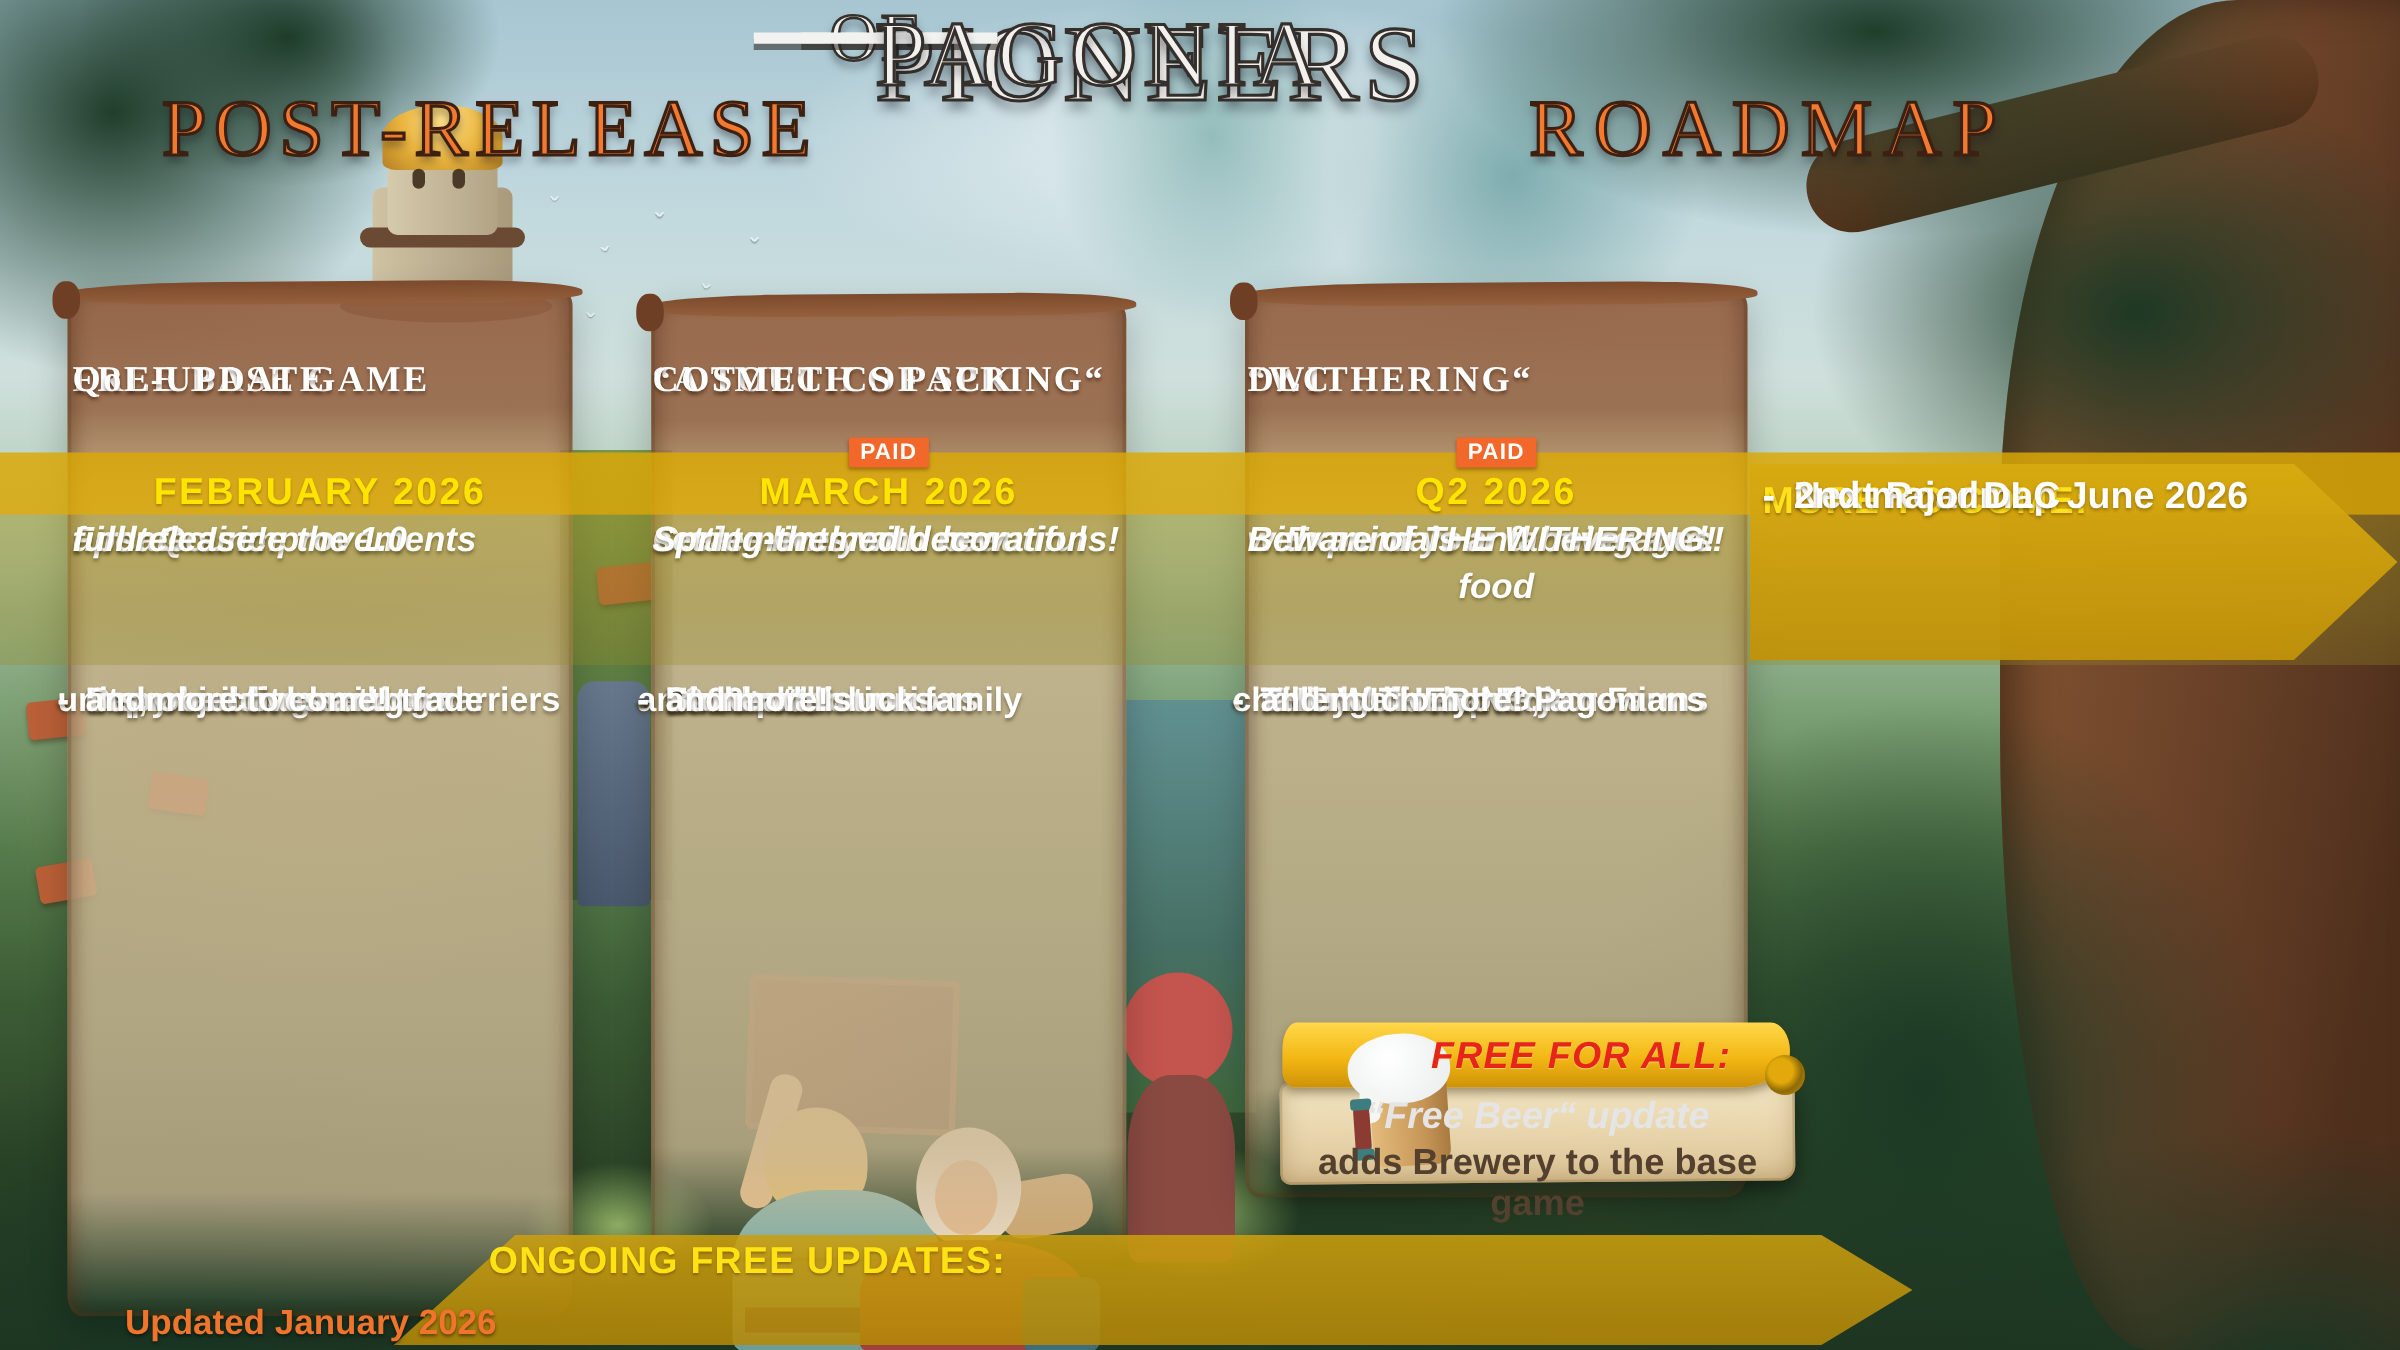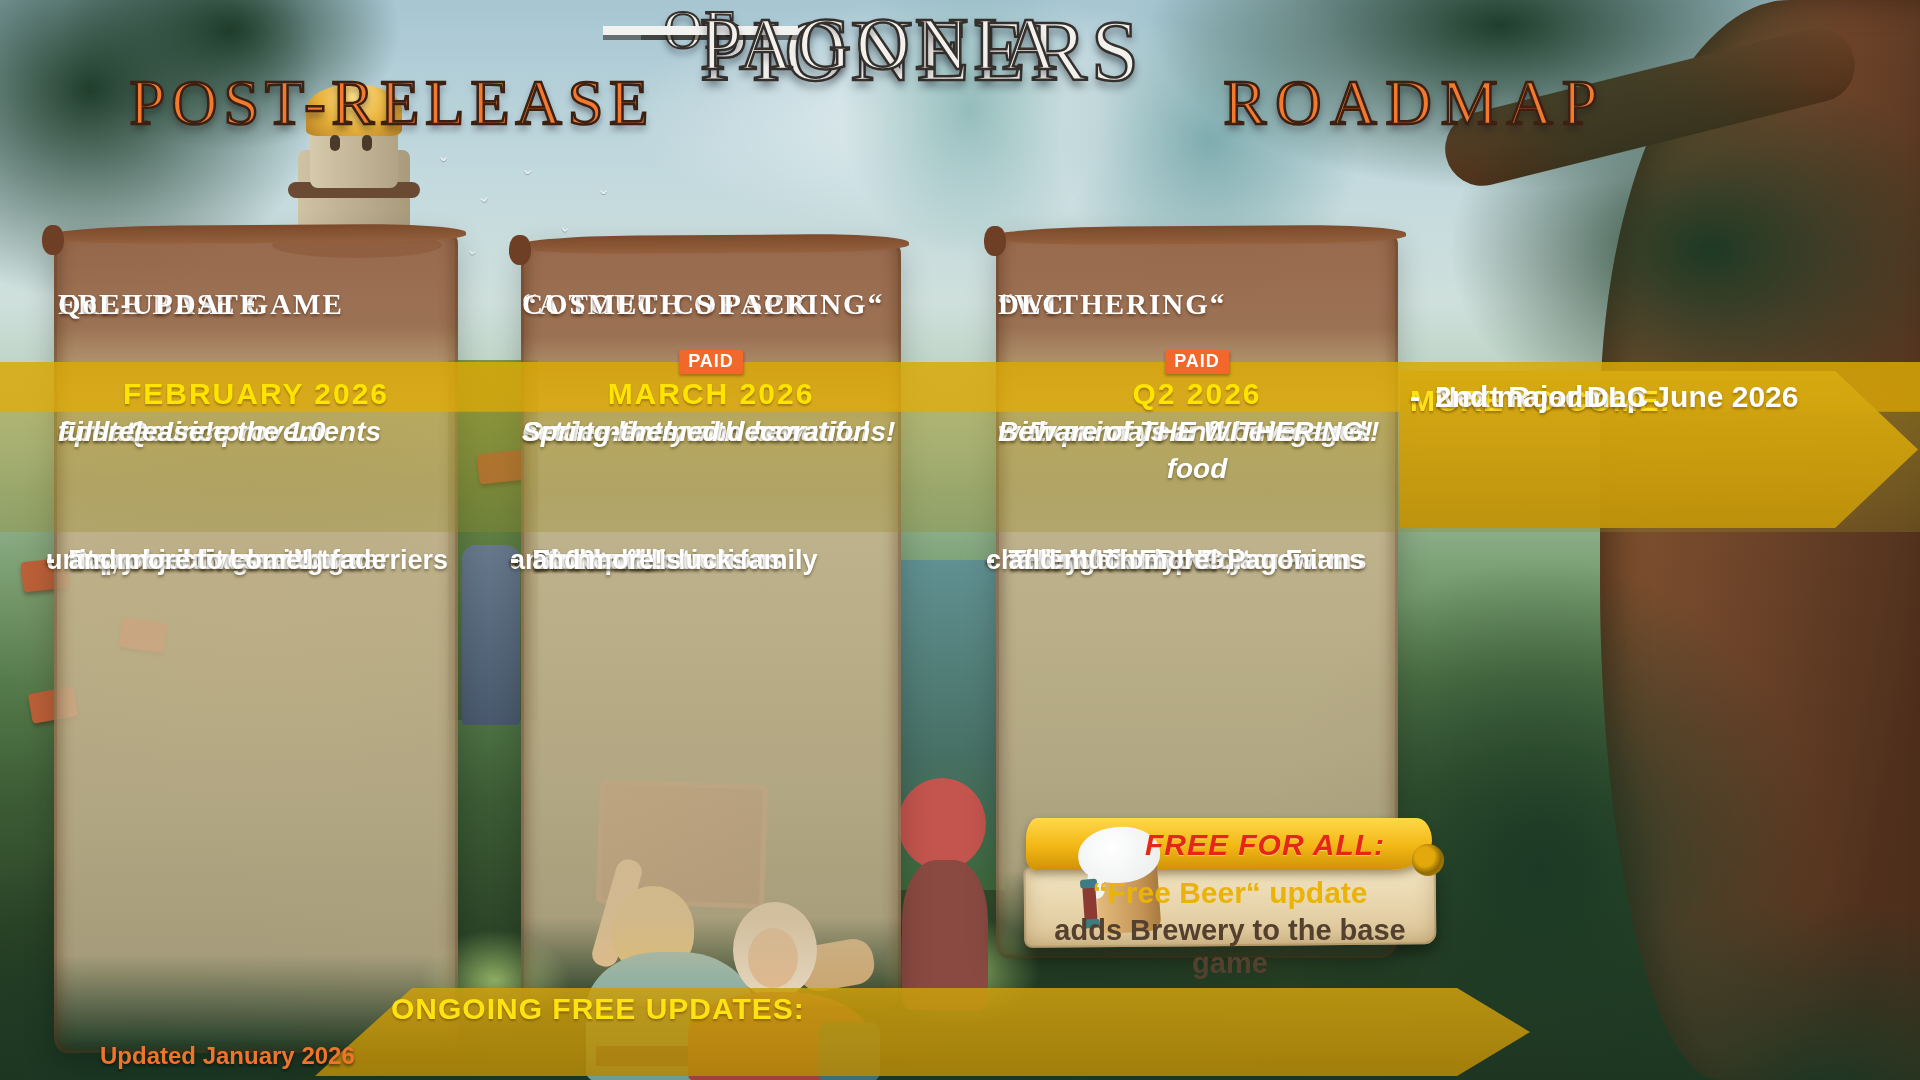--- a/index.html
+++ b/index.html
@@ -137,31 +137,31 @@
         border-radius:8px 10px 12px 8px;transform:rotate(-.5deg);
         box-shadow:0 7px 16px rgba(0,0,0,.45),inset 0 0 20px rgba(120,90,40,.38),inset 0 0 0 2px rgba(130,95,45,.25);}
   .ffa .ribbon{left:4px;top:0;right:6px;height:52px;
         background:linear-gradient(180deg,#ffd84a,#f2b714 55%,#cf9208);
         border-radius:12px 16px 44px 10px/22px 24px 30px 14px;
         box-shadow:0 4px 8px rgba(60,40,0,.4);}
   .ffa .curl{right:-6px;top:26px;width:32px;height:32px;border-radius:50%;
         background:radial-gradient(circle at 40% 40%,#e3a90c 35%,#8f6a05 60%,#c79408);}
   .ffa .hd{left:90px;right:20px;top:10px;text-align:center;font-size:30px;font-weight:900;font-style:italic;
         color:#e52619;letter-spacing:1px;text-shadow:0 1px 1px rgba(255,240,160,.6);}
-  .ffa .t1{left:10px;right:10px;top:58px;text-align:center;font-size:30px;font-weight:800;color:#eab308;}
+  .ffa .t1{left:10px;right:10px;top:58px;text-align:center;font-size:30px;font-weight:800;color:#e5e5e5;font-style:italic;}
   .ffa .t2{left:6px;right:6px;top:96px;text-align:center;font-size:29px;font-weight:800;color:#54402e;}
   .mug{left:58px;top:8px;width:110px;height:110px;transform:rotate(-4deg);}
   .mug .foam{left:0;top:0;width:82px;height:56px;background:radial-gradient(circle at 40% 35%,#ffffff,#e8ecea);border-radius:48%;}
   .mug .drip{left:8px;top:40px;width:16px;height:30px;background:#f4f6f4;border-radius:8px;}
   .mug .body{left:16px;top:30px;width:62px;height:76px;background:linear-gradient(90deg,#e3bb7c,#c49455 70%,#a87a40);border-radius:8px 10px 12px 10px;}
   .mug .grip{left:2px;top:56px;width:13px;height:36px;background:#8c3b33;border-radius:4px;}
   .mug .cap1{left:0;top:50px;width:17px;height:9px;background:#3d7d80;border-radius:3px;}
   .mug .cap2{left:0;top:90px;width:17px;height:9px;background:#3d7d80;border-radius:3px;}
 
-  .updated{left:100px;top:1042px;width:420px;font-size:24px;font-weight:800;color:#f0742c;
+  .updated{left:100px;top:1042px;width:420px;font-size:28px;font-weight:800;color:#f0742c;
         text-shadow:0 2px 3px rgba(0,0,0,.5);}
   .z1{z-index:1}.z2{z-index:2}.z3{z-index:3}.z4{z-index:4}.z5{z-index:5}.z6{z-index:6}.z7{z-index:7}.z8{z-index:8}
 </style>
 </head>
 <body>
 
 <div id="stage">
 
   <div class="sky z1"></div>
   <div class="mist z1"></div>

